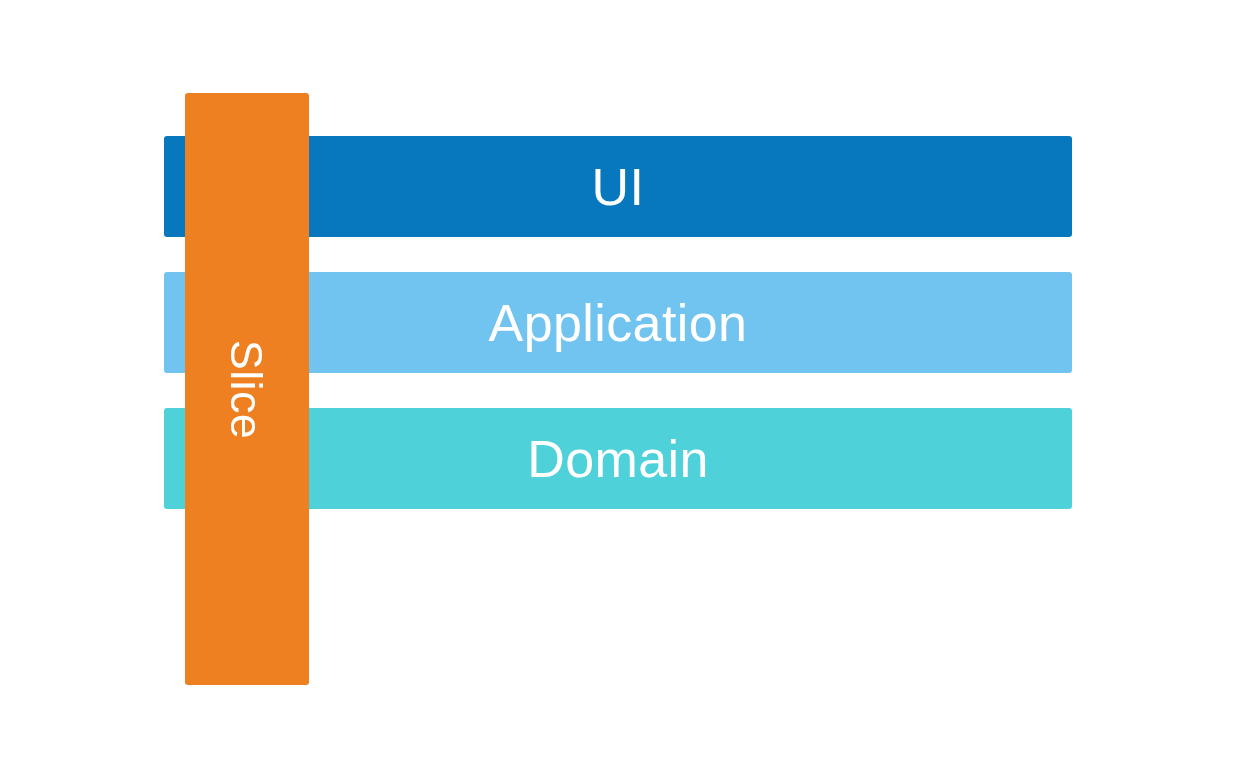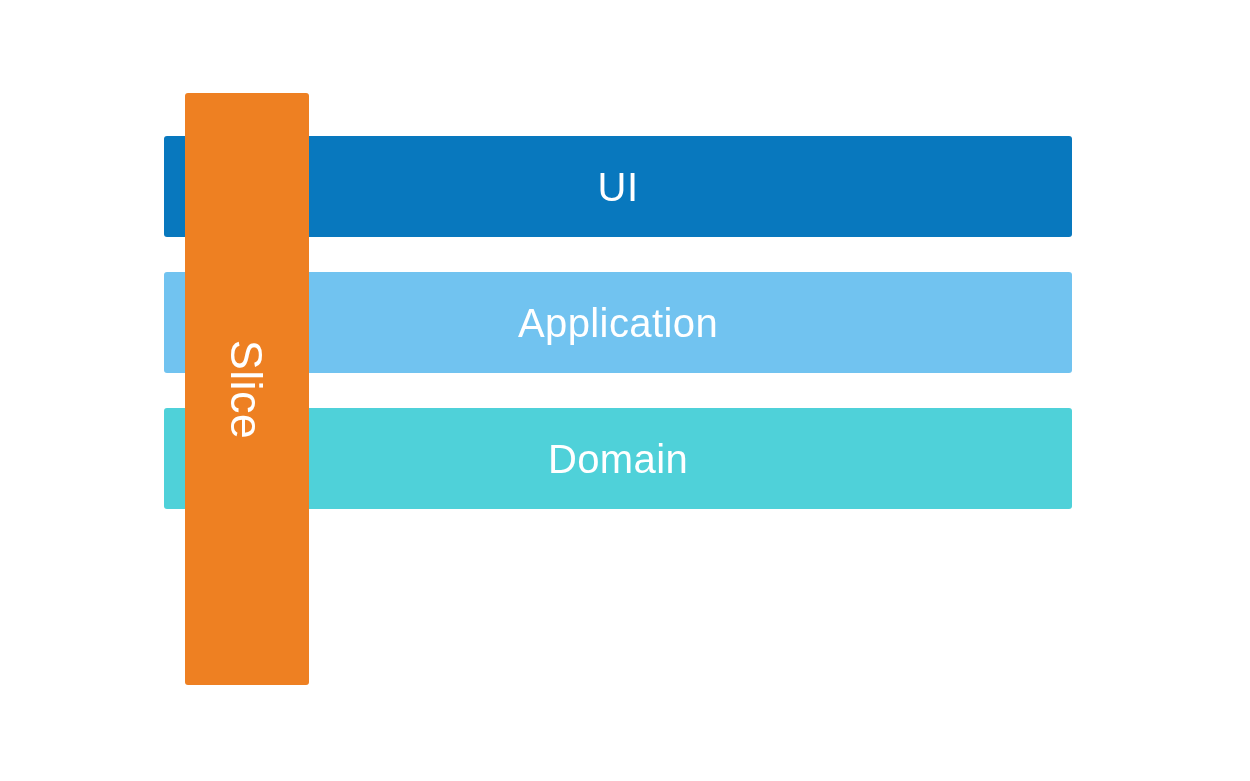--- a/index.html
+++ b/index.html
@@ -23,21 +23,21 @@
     width: 908px;
     height: 101px;
     border-radius: 3px;
     display: flex;
     align-items: center;
     justify-content: center;
     box-sizing: border-box;
   }
   .layer-label {
     color: #ffffff;
-    font-size: 40px;
+    font-size: 52px;
     font-weight: 300;
     letter-spacing: 0.4px;
     line-height: 1;
     white-space: nowrap;
     user-select: none;
   }
   #layer-ui        { top: 136px; }
   #layer-application { top: 272px; }
   #layer-domain    { top: 408px; }
   #layer-db        { top: 545px; }

